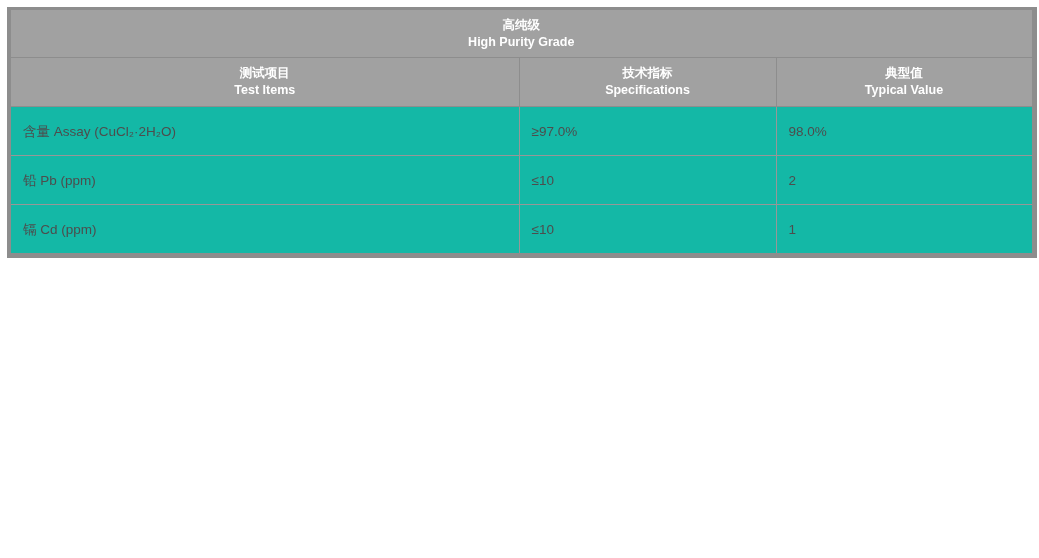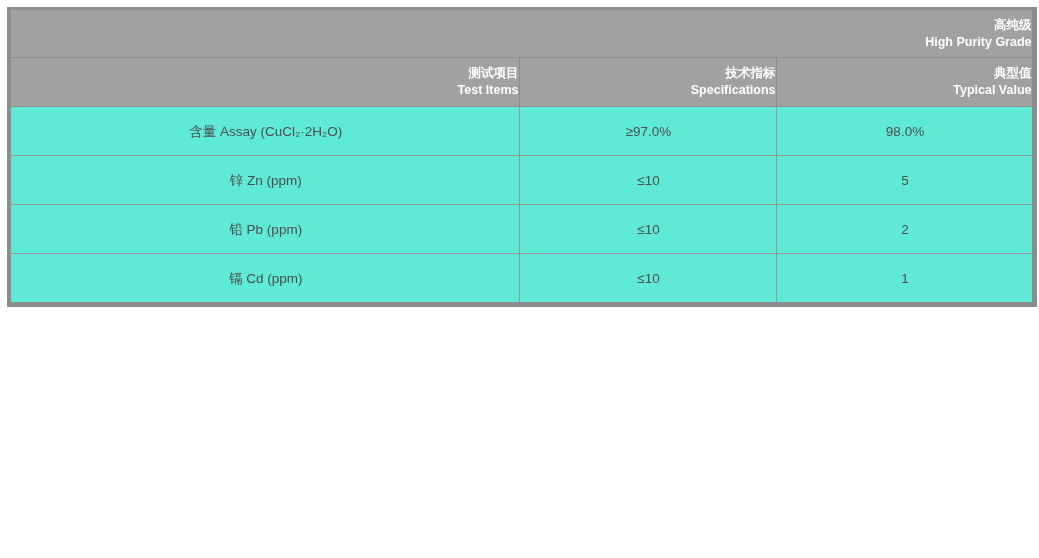--- a/index.html
+++ b/index.html
@@ -25,35 +25,35 @@
   }
   col.c1 { width: 510px; }
   col.c2 { width: 257px; }
   col.c3 { width: 258px; }
 
   thead th {
     background: #a1a1a1;
     color: #ffffff;
     font-size: 12.5px;
     font-weight: bold;
-    text-align: right;
+    text-align: center;
     vertical-align: middle;
     border: 1px solid #8d8d8d;
     padding: 0;
     height: 48px;
     line-height: 17px;
   }
   thead tr.title-row th {
     height: 47px;
   }
   tbody td {
-    background: #5eead4;
+    background: #14b8a6;
     color: #4d4d4d;
     font-size: 13.5px;
-    text-align: center;
+    text-align: left;
     vertical-align: middle;
     border: 1px solid #979797;
     padding: 0 10px 0 12px;
     height: 48px;
     line-height: 17px;
     overflow: hidden;
     white-space: nowrap;
   }
   .hdr-line { display: block; }
 </style>
@@ -89,25 +89,20 @@
         </th>
       </tr>
     </thead>
     <tbody>
       <tr>
         <td>含量  Assay (CuCl₂·2H₂O)</td>
         <td>≥97.0%</td>
         <td>98.0%</td>
       </tr>
       <tr>
-        <td>锌  Zn (ppm)</td>
-        <td>≤10</td>
-        <td>5</td>
-      </tr>
-      <tr>
         <td>铅  Pb (ppm)</td>
         <td>≤10</td>
         <td>2</td>
       </tr>
       <tr>
         <td>镉  Cd (ppm)</td>
         <td>≤10</td>
         <td>1</td>
       </tr>
     </tbody>

